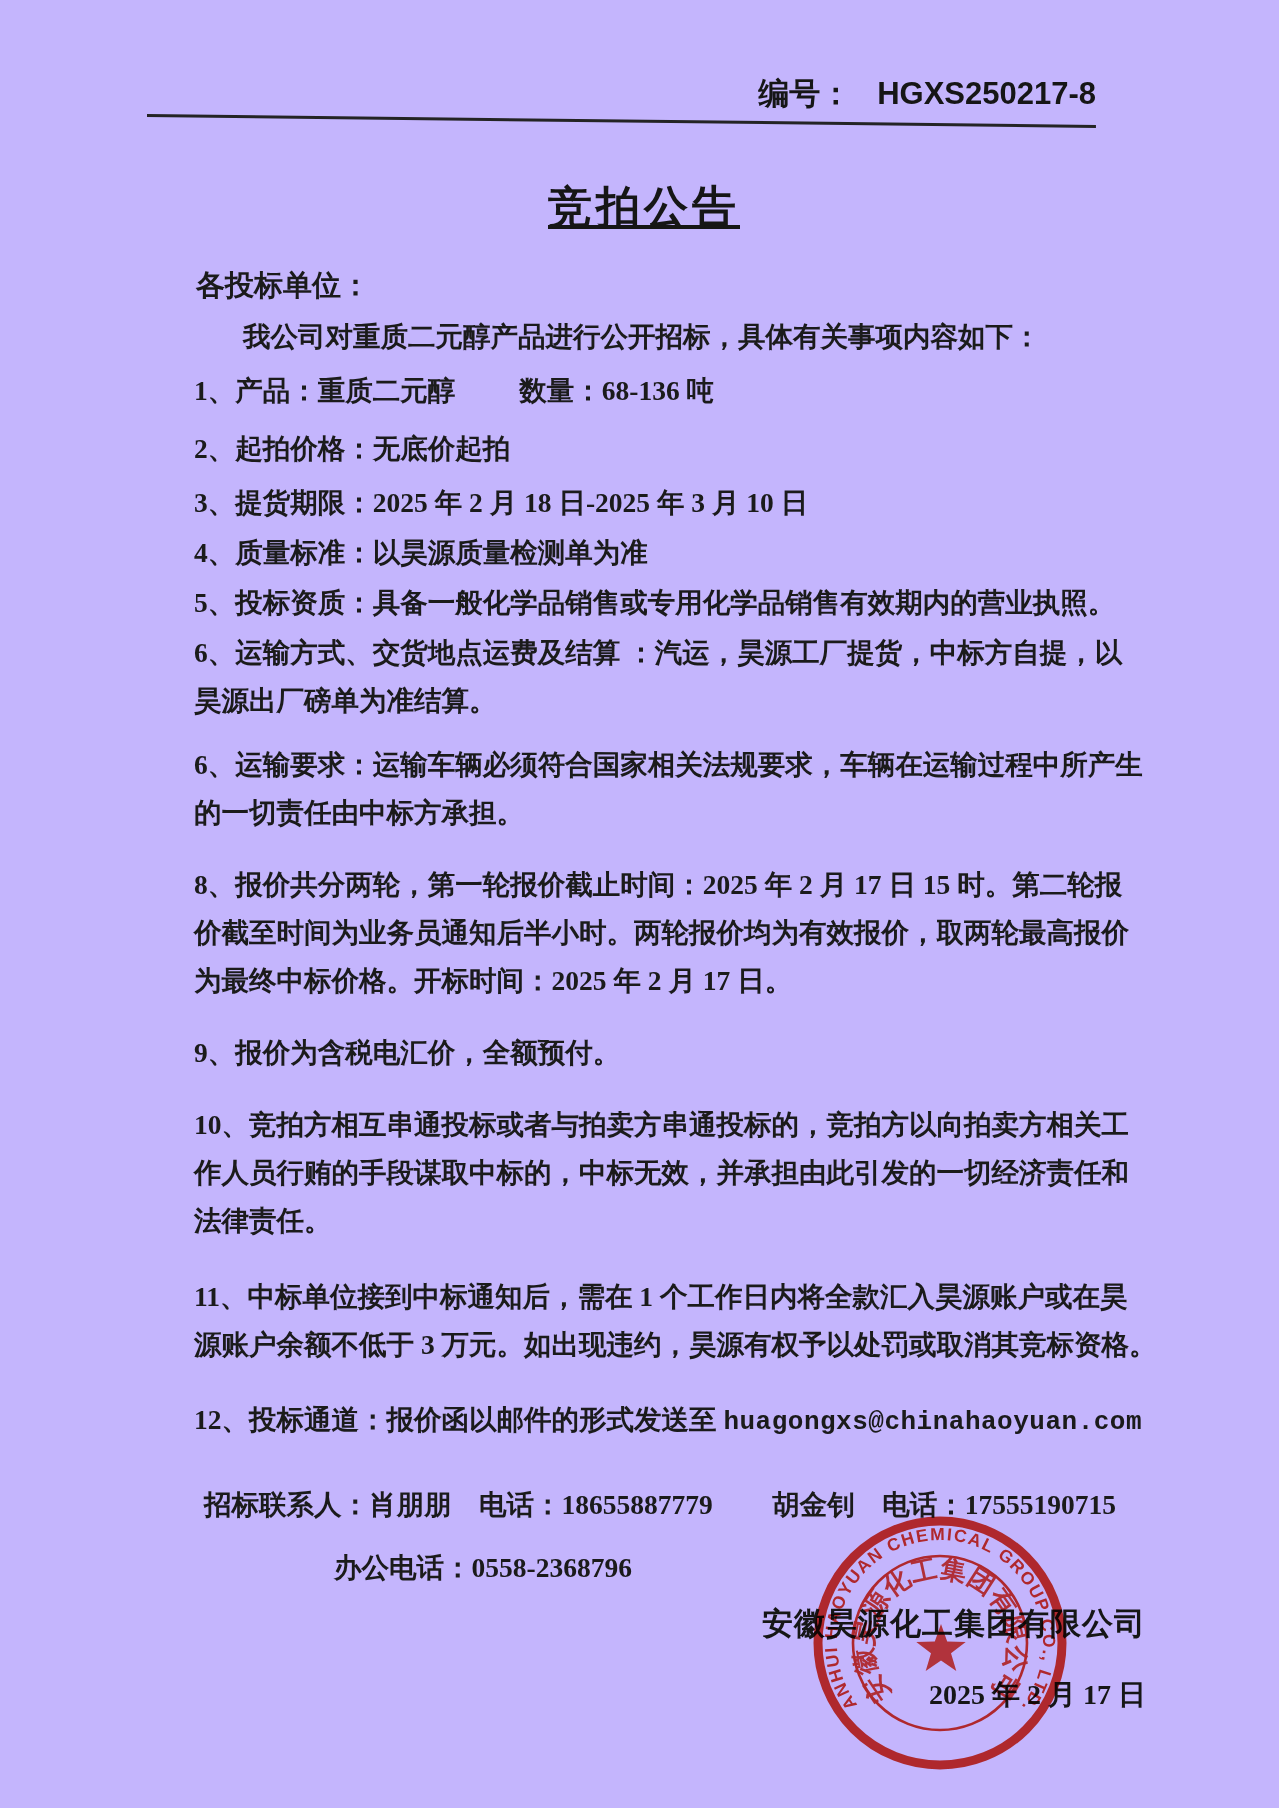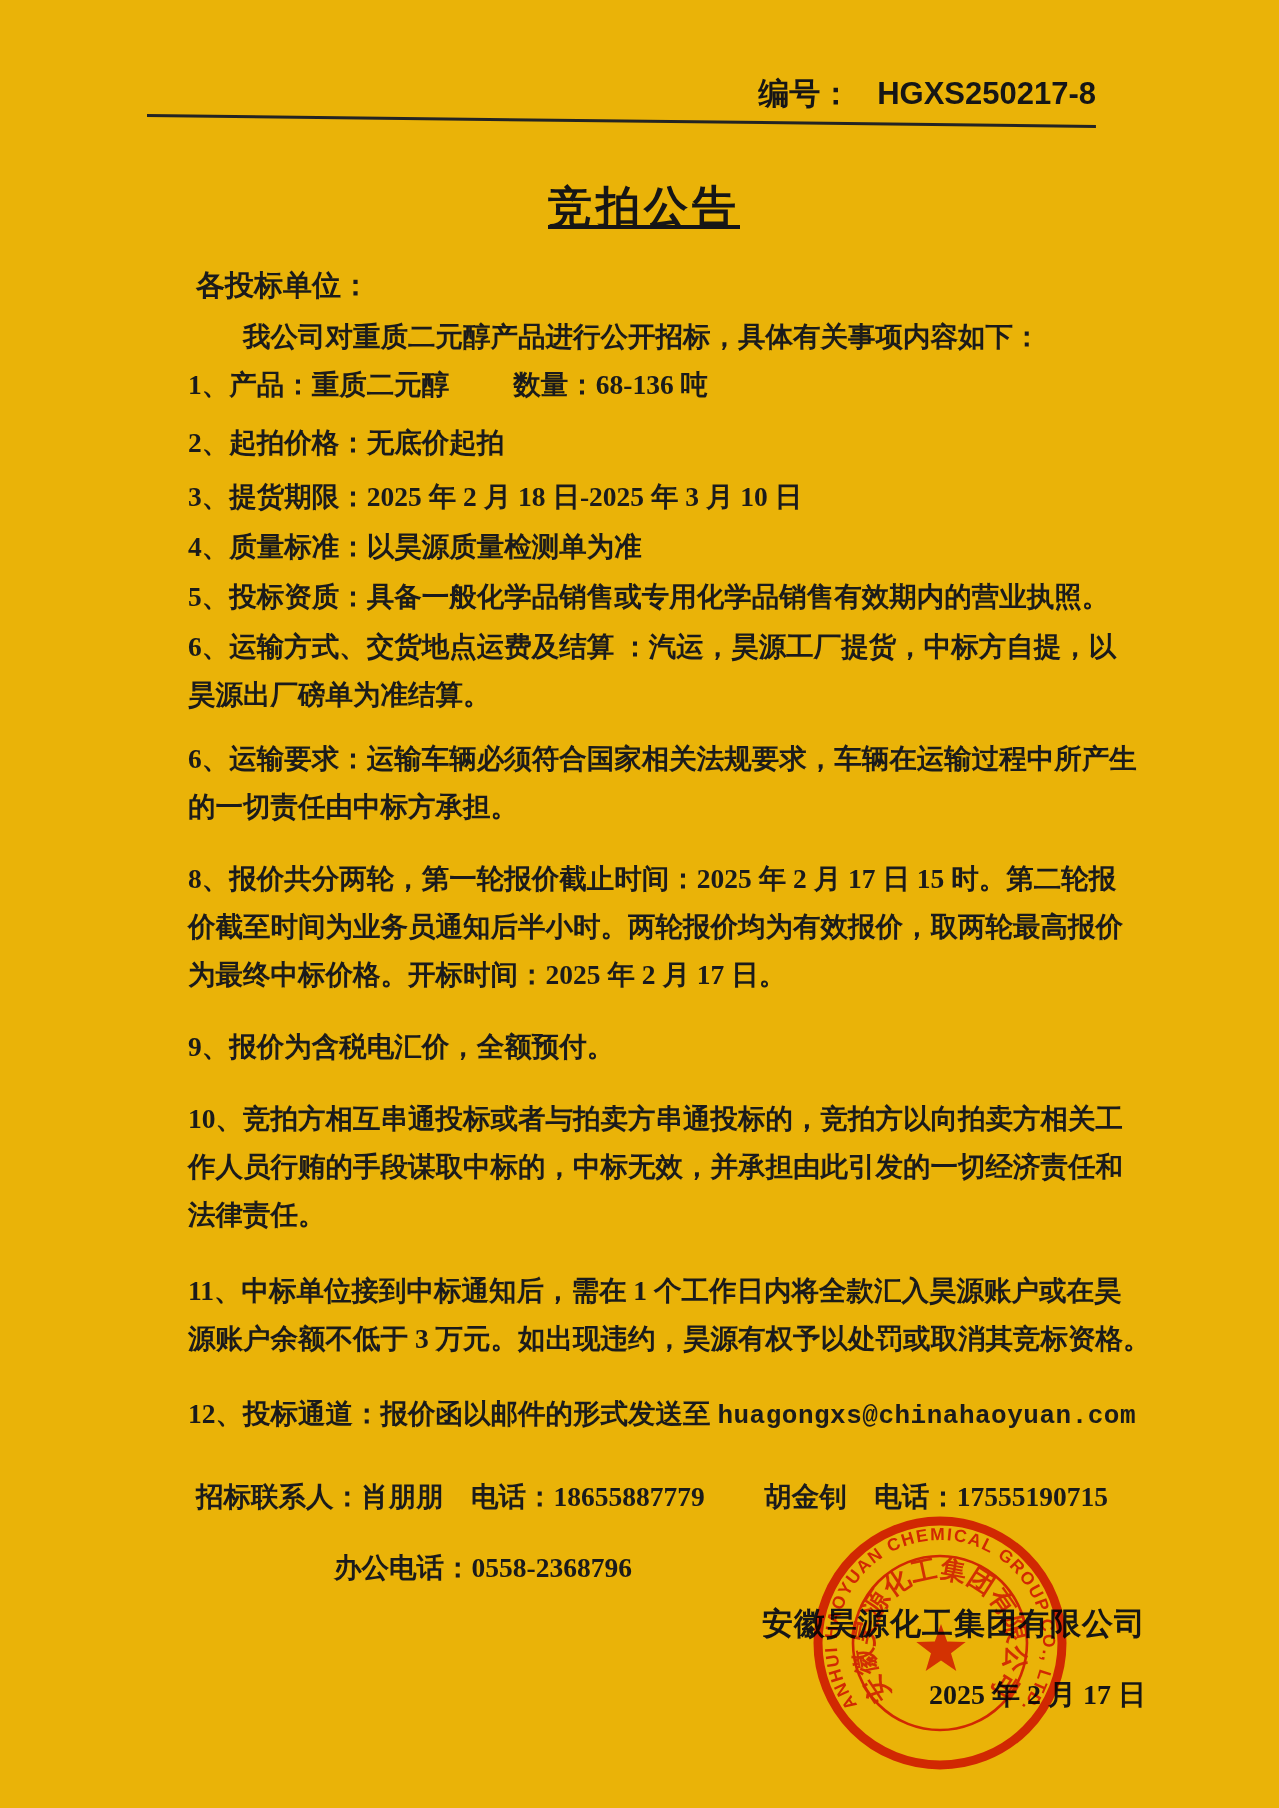--- a/index.html
+++ b/index.html
@@ -1,19 +1,19 @@
 <!DOCTYPE html>
 <html><head>
 <meta charset="utf-8">
 <style>
   html,body{margin:0;padding:0;background:#9a9a9a;}
   .page{
     position:relative;
     width:1279px;height:1808px;
-    background:#eab308;
+    background:#c4b5fd;
     overflow:hidden;
     font-family:"Liberation Serif","DejaVu Serif",serif;
     color:#1b1b1b;
   }
   
   .doc-number{
     position:absolute;top:76px;left:0;width:1096px;
     display:flex;justify-content:flex-end;align-items:baseline;gap:26px;
     font-family:"Liberation Sans","DejaVu Sans",sans-serif;
     font-weight:700;font-size:31px;line-height:36px;color:#161616;
@@ -30,33 +30,33 @@
   }
   .salutation{
     position:absolute;top:254px;left:188px;width:912px;margin:8px;
     font-size:29px;line-height:46px;font-weight:600;
   }
   .intro{
     position:absolute;top:313px;left:188px;width:930px;margin:0;
     text-indent:2em;font-size:27.5px;line-height:48px;font-weight:600;white-space:pre;
   }
   .item{
-    position:absolute;left:188px;width:940px;margin:0;
+    position:absolute;left:188px;width:940px;margin:6px;
     font-size:27.5px;line-height:48px;font-weight:600;white-space:pre;
   }
   .i1{top:361px}.i2{top:419px}.i3{top:473px}.i4{top:523px}.i5{top:573px}
   .i6{top:623px}.i7{top:735px}.i8{top:855px}.i9{top:1023px}.i10{top:1095px}
   .i11{top:1267px}.i12{top:1390px}
   .qty{margin-left:64px;}
   .email{
     font-family:"Liberation Mono","DejaVu Sans Mono",monospace;
     font-weight:700;font-size:26px;letter-spacing:0.5px;
   }
   .contacts{
-    position:absolute;top:1465px;left:188px;width:912px;margin:8px;
+    position:absolute;top:1465px;left:188px;width:912px;margin:16px;
     display:flex;justify-content:space-between;
     font-size:27.5px;line-height:48px;font-weight:600;white-space:pre;
   }
   .office{
     position:absolute;top:1532px;left:322px;margin:12px;
     font-size:27.5px;line-height:48px;font-weight:600;white-space:pre;
   }
   .sig-company{
     position:absolute;top:1604px;left:700px;width:446px;margin:0;
     text-align:right;font-size:31px;line-height:40px;font-weight:600;

